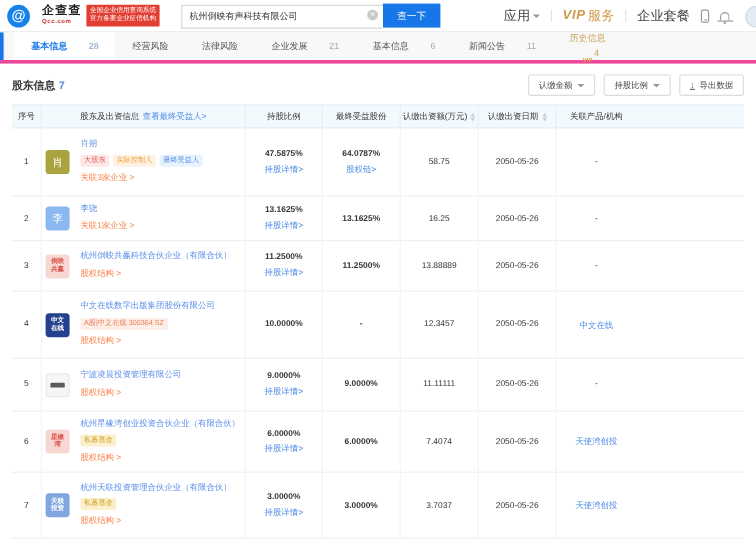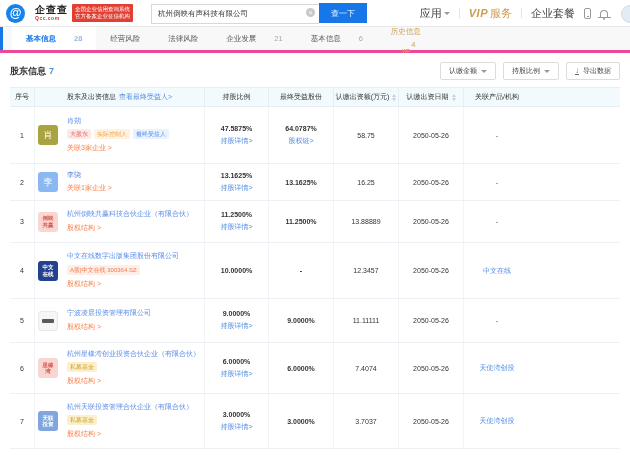--- a/index.html
+++ b/index.html
@@ -148,20 +148,24 @@
       <span>法律风险</span>
     </div>
     <div class="tab">
       <span>企业发展</span>
       <span class="count">21</span>
     </div>
     <div class="tab">
       <span>基本信息</span>
       <span class="count">6</span>
     </div>
+    <div class="tab">
+      <span>新闻公告</span>
+      <span class="count">11</span>
+    </div>
     <div class="tab vip-tab">
       <span>历史信息</span>
       <span class="count">4</span>
       <span class="vip-sup">VIP</span>
     </div>
   </div>
 
 <div class="section-head">
   <span class="section-title">股东信息</span>
   <span class="section-count">7</span>

